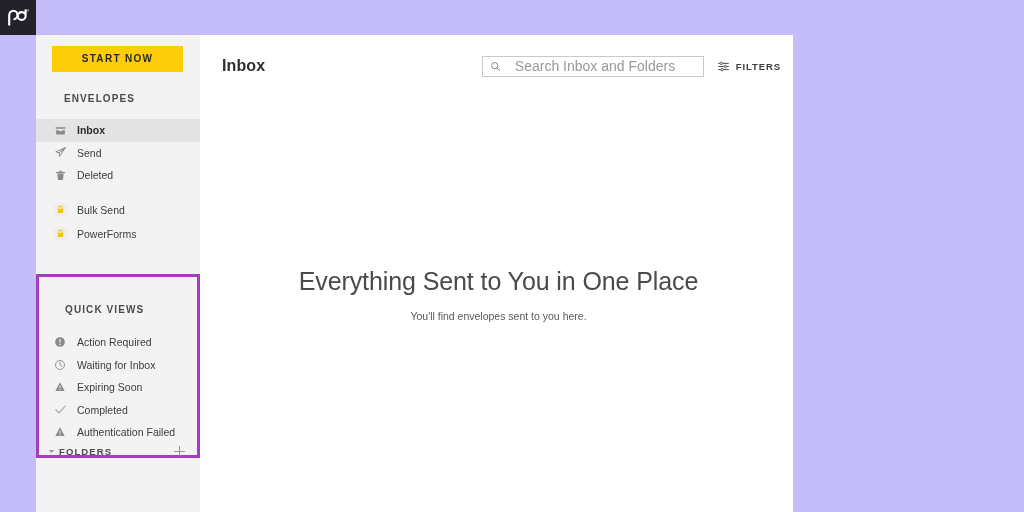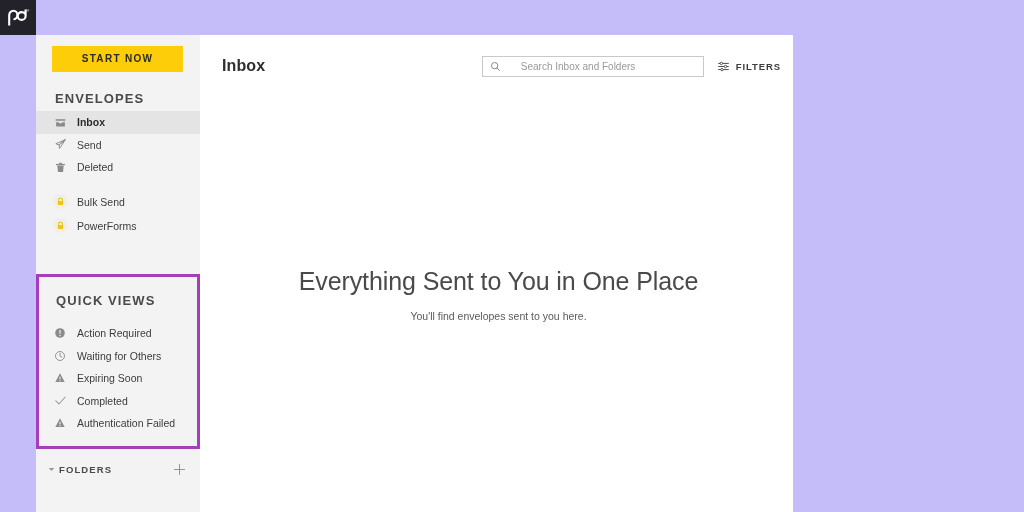--- a/index.html
+++ b/index.html
@@ -69,26 +69,26 @@
     font-size: 10px;
     font-weight: bold;
     letter-spacing: 1.3px;
     text-align: center;
     cursor: pointer;
     width: 131px;
     padding: 0;
   }
 
   .section-head {
-    font-size: 13px;
+    font-size: 10px;
     font-weight: bold;
     letter-spacing: 1.1px;
     color: #4a4a4a;
     padding: 0 0 0 15px;
-    margin: 4px;
+    margin: 13px;
     height: 14px;
     line-height: 14px;
   }
   #envelopes-head { margin-top: 20px; }
 
   .nav-list {
     list-style: none;
     margin: 0;
     padding: 0;
   }
@@ -149,21 +149,21 @@
     padding: 13px 0 11px 0;
   }
   #quick-views .section-head { padding-left: 13px; }
   #quickviews-list { margin-top: 14px; }
   #quickviews-list .nav-item { padding-left: 13px; height: 22.5px; }
 
   
   #folders-row {
     position: absolute;
     left: 0;
-    top: 424px;
+    top: 406px;
     width: 164px;
     box-sizing: border-box;
     display: flex;
     align-items: center;
     padding: 0 14px 0 10px;
     height: 20px;
   }
   #folders-caret {
     width: 10px;
     flex: 0 0 10px;
@@ -223,24 +223,24 @@
     display: flex;
     align-items: center;
     padding: 0 7px;
     box-sizing: border-box;
   }
   #search-input {
     border: none;
     outline: none;
     flex: 1 1 auto;
     font-family: "Liberation Sans", sans-serif;
-    font-size: 10px;
+    font-size: 14px;
     color: #444;
     background: transparent;
-    margin-left: 20px;
+    margin-left: 14px;
     min-width: 0;
     padding: 0;
   }
   #search-input::placeholder { color: #999; }
 
   #filters-btn {
     display: flex;
     align-items: center;
     margin-left: 13px;
     cursor: pointer;
@@ -377,21 +377,21 @@
             <span class="lbl">Action Required</span>
           </li>
 
           <li class="nav-item">
             <span class="ico">
               <svg width="12" height="12" viewBox="0 0 16 16">
                 <circle cx="8" cy="8" r="6.0" fill="none" stroke="#8a8a8a" stroke-width="1.2"></circle>
                 <path d="M8 4.4V8l2.6 1.6" fill="none" stroke="#8a8a8a" stroke-width="1.2" stroke-linecap="round"></path>
               </svg>
             </span>
-            <span class="lbl">Waiting for Others</span>
+            <span class="lbl">Waiting for Inbox</span>
           </li>
 
           <li class="nav-item">
             <span class="ico">
               <svg width="12" height="12" viewBox="0 0 16 16">
                 <path d="M8 1.8l6.2 11.4H1.8z" fill="#8a8a8a"></path>
                 <rect x="7.3" y="6.0" width="1.4" height="4.0" rx="0.6" fill="#f3f3f3"></rect>
                 <circle cx="8" cy="11.6" r="0.85" fill="#f3f3f3"></circle>
               </svg>
             </span>

